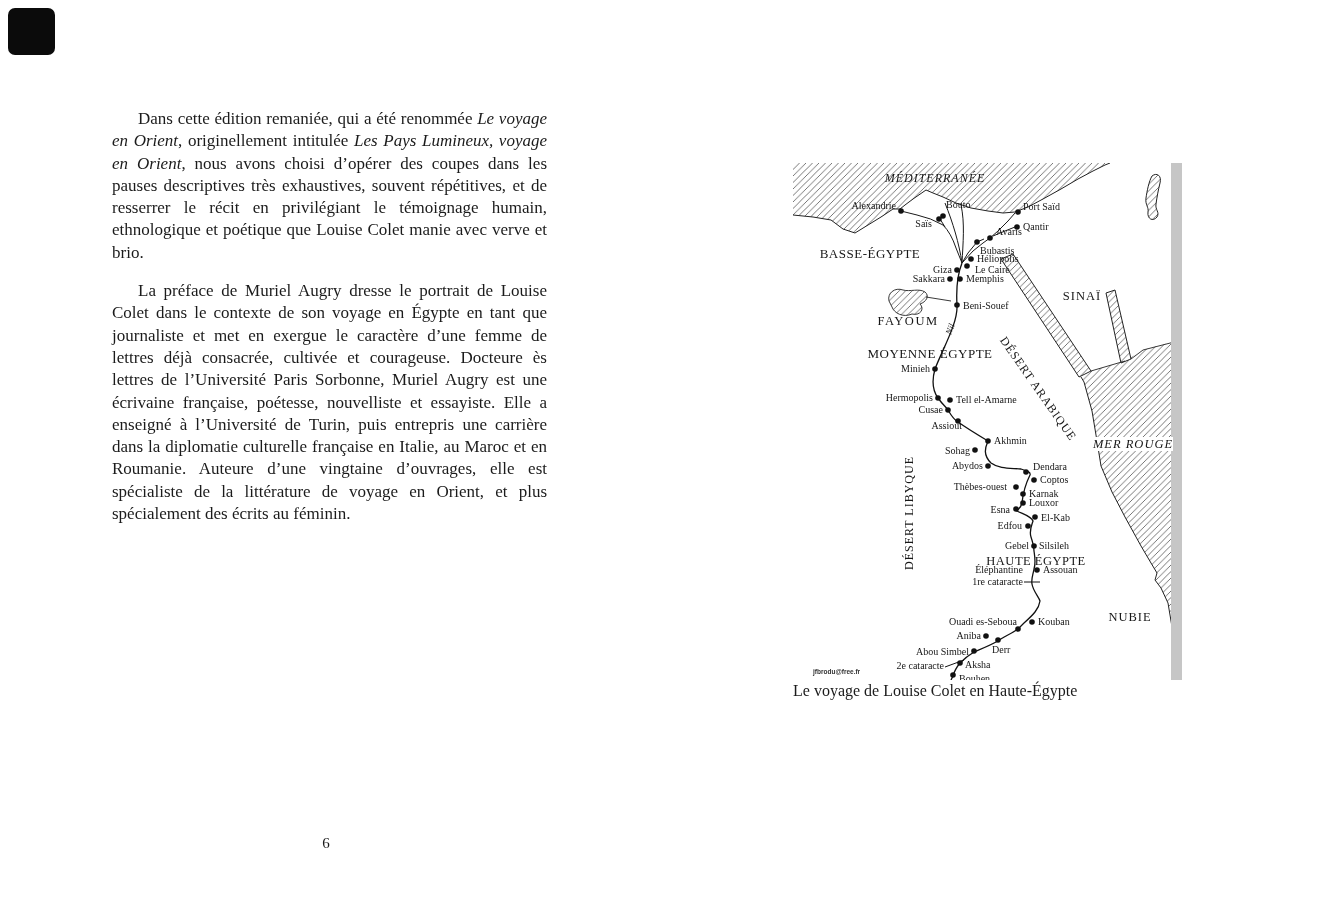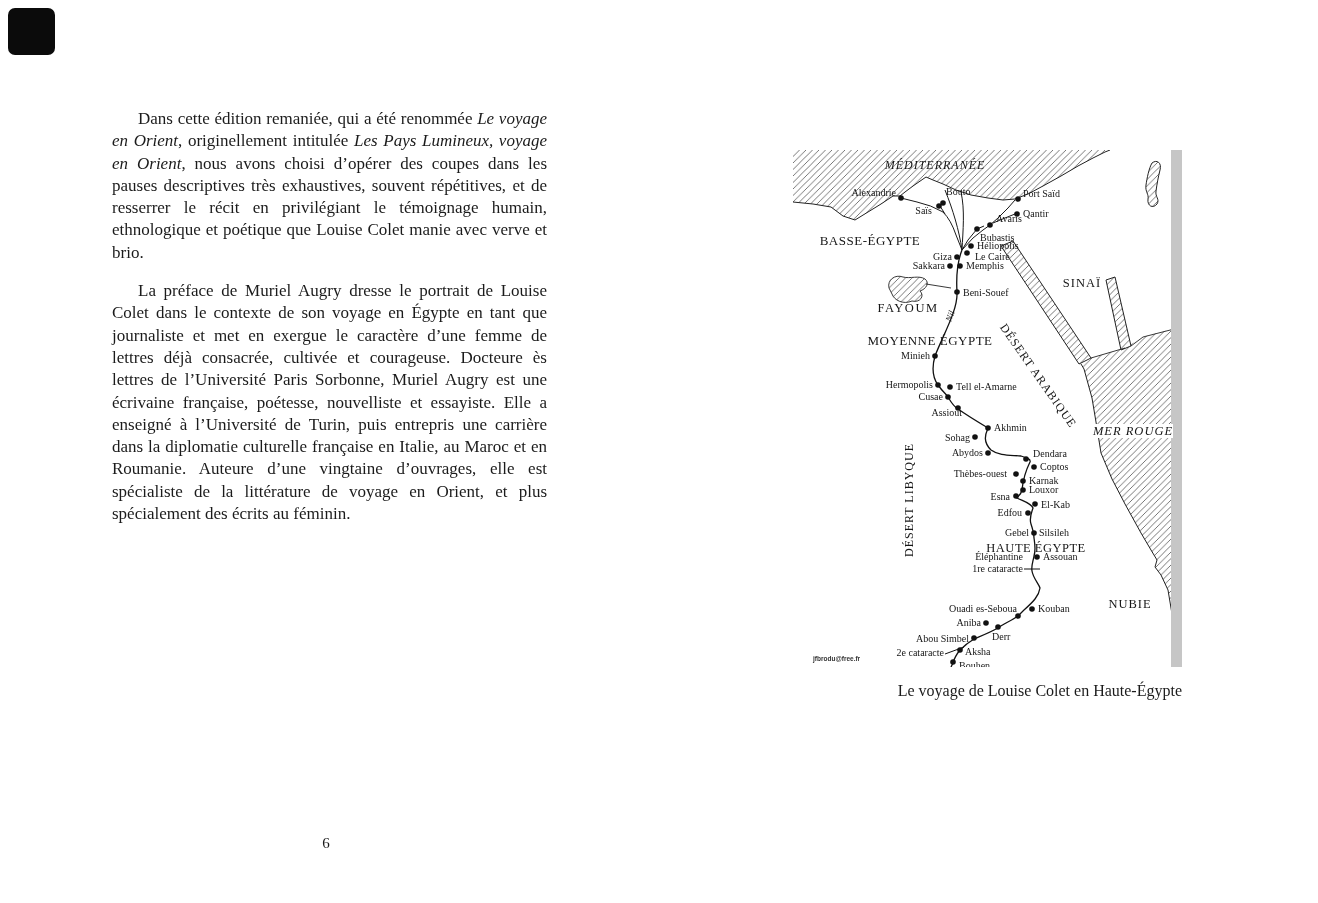--- a/index.html
+++ b/index.html
@@ -9,27 +9,27 @@
   }
   .corner-mark {
     position:absolute; left:8px; top:8px; width:47px; height:47px;
     background:#0b0b0b; border-radius:7px;
   }
   .text-column {
     position:absolute; left:96px; top:92px; width:467px;
     font-size:17px; line-height:22.3px; text-align:justify;
   }
   .text-column p { margin:16px; text-indent:26px; }
-  .map-wrap { position:absolute; left:793px; top:150px; width:389px; height:517px; }
+  .map-wrap { position:absolute; left:793px; top:163px; width:389px; height:517px; }
   svg text { font-family:"Liberation Serif", serif; fill:#161616; }
   .city-label { font-size:10px; }
   .credit-label { font-family:"Liberation Sans", sans-serif; font-size:6.5px; font-weight:bold; fill:#333; }
   .map-caption {
     position:absolute; left:793px; top:682px; width:389px;
-    text-align:right; font-size:16px; white-space:nowrap;
+    text-align:left; font-size:16px; white-space:nowrap;
   }
   .page-number {
     position:absolute; left:300px; top:835px; width:52px;
     text-align:center; font-size:15px;
   }
 </style>
 </head>
 <body>
 
 <div class="corner-mark"></div>

